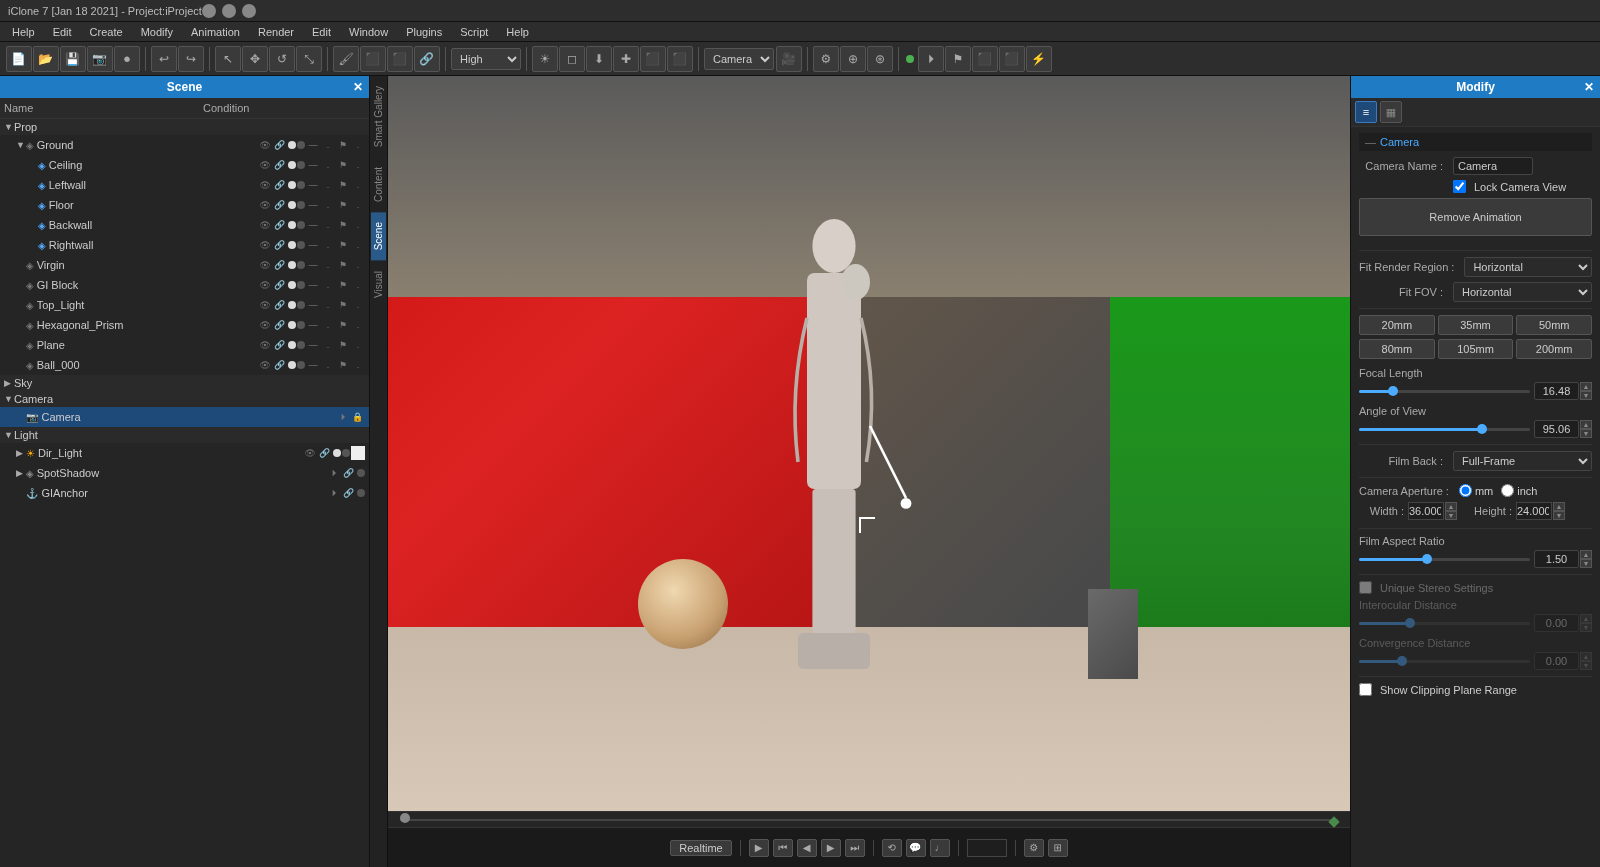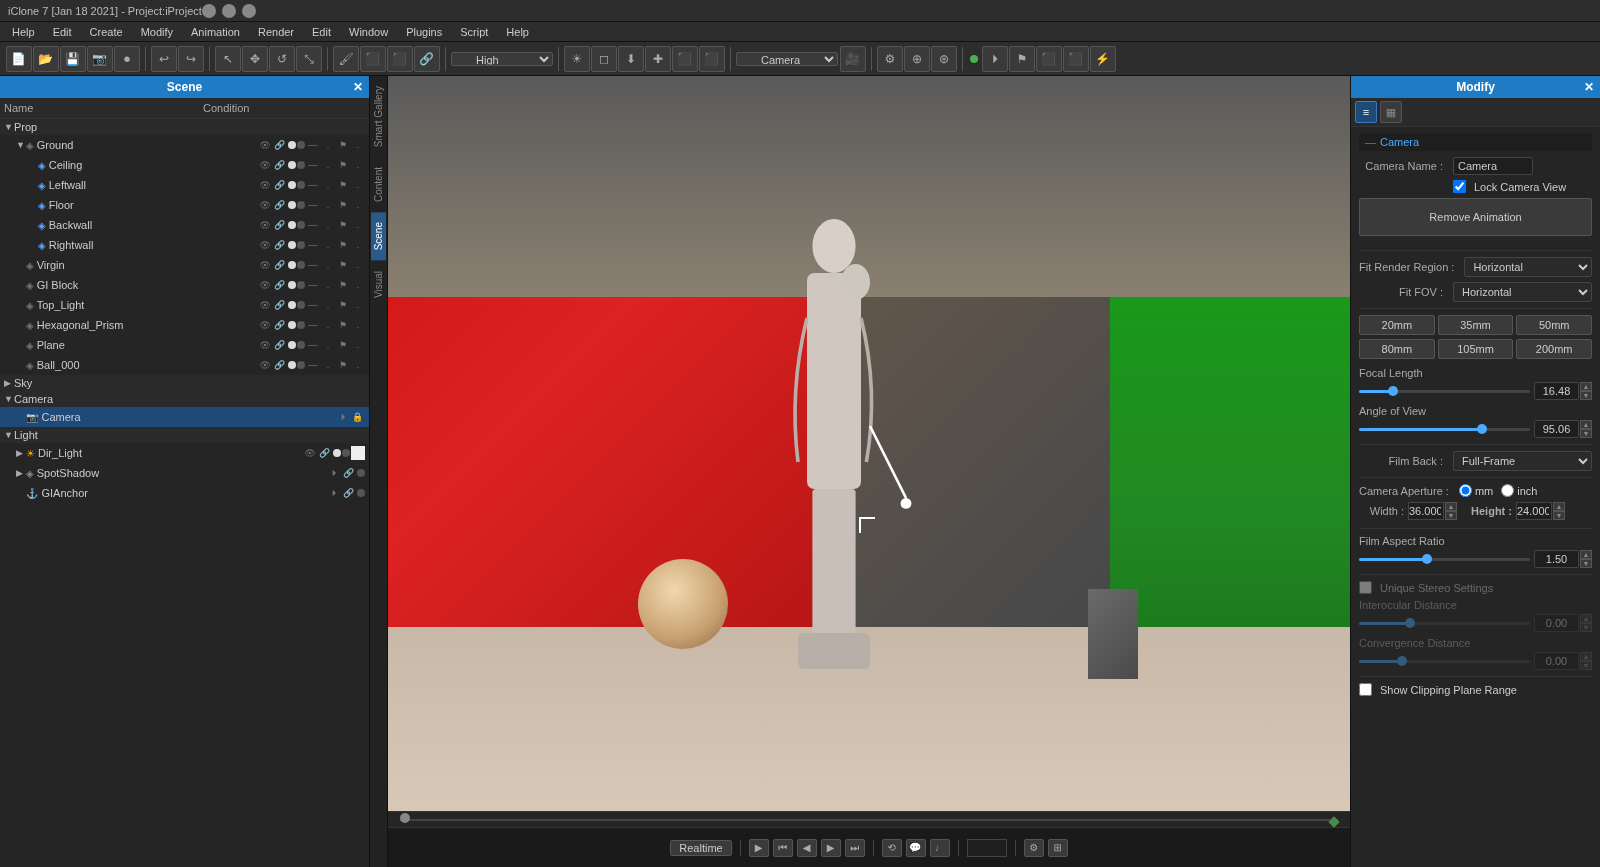--- a/index.html
+++ b/index.html
@@ -14,21 +14,21 @@
     .win-btn.close { background: #888; }
 
     
     #menu-bar { background: #2d2d2d; height: 20px; display: flex; align-items: center; padding: 0 4px; border-bottom: 1px solid #111; gap: 2px; }
     .menu-item { padding: 1px 8px; color: #ccc; cursor: pointer; border-radius: 2px; font-size: 11px; }
 
     
     #toolbar { background: #2d2d2d; height: 34px; display: flex; align-items: center; padding: 0 6px; border-bottom: 1px solid #111; gap: 2px; }
     .tb-btn { width: 26px; height: 26px; background: #3a3a3a; border: 1px solid #555; border-radius: 2px; display: flex; align-items: center; justify-content: center; cursor: pointer; color: #aaa; font-size: 12px; }
     .tb-sep { width: 1px; height: 24px; background: #555; margin: 0 3px; }
-    .tb-select { background: #3a3a3a; border: 1px solid #555; color: #ccc; height: 14px; padding: 0 20px; border-radius: 2px; font-size: 11px; cursor: pointer; }
+    .tb-select { background: #3a3a3a; border: 1px solid #555; color: #ccc; height: 22px; padding: 0 4px; border-radius: 2px; font-size: 11px; cursor: pointer; }
     .tb-green { width: 8px; height: 8px; background: #4caf50; border-radius: 50%; display: inline-block; margin: 0 2px; }
     .tb-group { display: flex; gap: 1px; align-items: center; }
 
     
     #main { display: flex; height: calc(867px - 22px - 20px - 34px); }
 
     
     #left-panel { width: 370px; background: #252525; display: flex; flex-direction: column; border-right: 1px solid #111; }
 
     
@@ -720,21 +720,21 @@
       
       <div class="dim-row">
         <span class="dim-label">Width :</span>
         <div class="dim-input-wrap">
           <input type="text" class="dim-input" value="36.000" style="">
           <div class="dim-stepper">
             <div class="dim-step-btn">▲</div>
             <div class="dim-step-btn">▼</div>
           </div>
         </div>
-        <span class="dim-label" style="margin-left:6px;font-weight:bold;">Height :</span>
+        <span class="dim-label" style="margin-left:6px;">Height :</span>
         <div class="dim-input-wrap">
           <input type="text" class="dim-input" value="24.000" style="">
           <div class="dim-stepper">
             <div class="dim-step-btn">▲</div>
             <div class="dim-step-btn">▼</div>
           </div>
         </div>
       </div>
 
       <div class="divider-line"></div>

